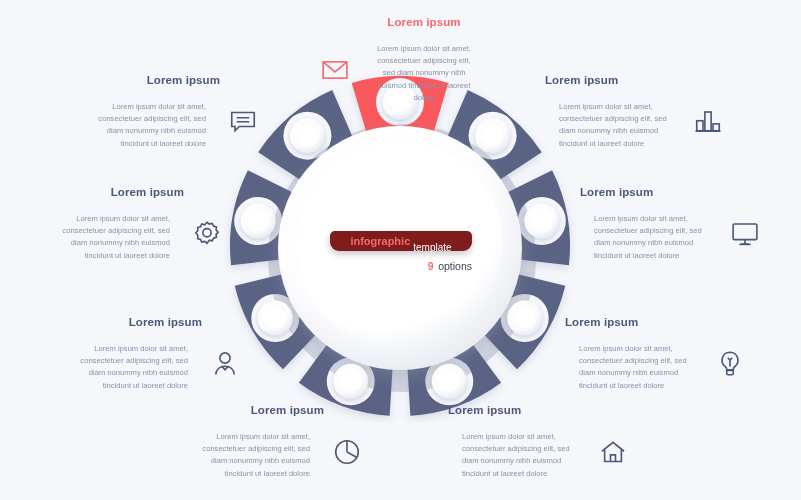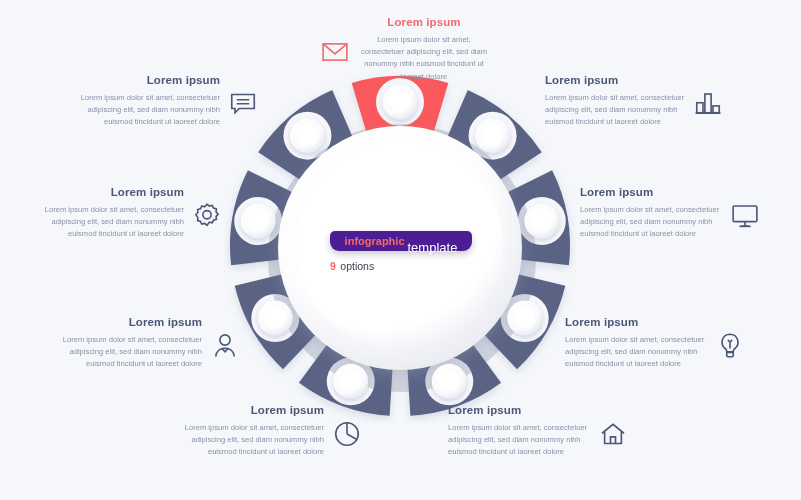--- a/index.html
+++ b/index.html
@@ -33,21 +33,21 @@
     color:#4d5778;
     letter-spacing:.1px;
     margin:0 0 5px 0;
     line-height:1.1;
   }
   .lbl-title.accent{color:#f4696c;}
   .lbl-body{
     font-size:7.6px;
     line-height:1.62;
     color:#8a91a8;
-    margin:0;
+    margin:14px;
   }
   .ico{
     flex:0 0 auto;
     width:30px;height:30px;
     margin-top:6px;
     color:#4d5778;
     display:block;
   }
   .ico.accent{color:#f4696c;}
   .ico svg{display:block;width:30px;height:30px;}
@@ -197,28 +197,28 @@
           <circle cx="258.1876835662421" cy="220.494662415962" r="10.5" fill="#ffffff"></circle>
         </g>
         <g filter="url(#knobShadow)">
           <circle cx="307.43858420513834" cy="135.68960019086717" r="17.5" fill="url(#gKnob)"></circle>
           <circle cx="307.43858420513834" cy="135.18960019086717" r="10.5" fill="#ffffff"></circle>
         </g>
       </g>
   </svg>
 
   <div style="position:absolute;left:330px;top:231px;width:142px;height:20px;
-              background:#4c1d95;border-radius:5px 5px 9px 9px;
+              background:#7f1d1d;border-radius:5px 5px 9px 9px;
               display:flex;align-items:center;justify-content:center;
               box-shadow:0 3px 7px rgba(70,62,85,.30);">
     <span style="font-size:11px;font-weight:bold;color:#f4696c;">infographic</span>
     <span style="width:3px;"></span>
-    <span style="font-size:13px;color:#ffffff;margin-top:12px;">template</span>
-  </div>
-  <div style="position:absolute;left:330px;top:256px;width:142px;text-align:left;">
+    <span style="font-size:10px;color:#ffffff;margin-top:12px;">template</span>
+  </div>
+  <div style="position:absolute;left:330px;top:256px;width:142px;text-align:right;">
     <span style="font-size:10.5px;font-weight:bold;color:#f4696c;">9</span>
     <span style="font-size:10.5px;color:#3f4559;">options</span>
   </div>
 
   <div class="label center-top" style="left:320px;top:16px;width:170px;">
     <span class="ico accent">
       <svg viewBox="0 0 24 24" fill="none" stroke="currentColor" stroke-width="1.3">
         <rect x="2.5" y="5.5" width="19" height="13"></rect>
         <path d="M2.5 5.5 L12 13.5 L21.5 5.5"></path>
       </svg>

